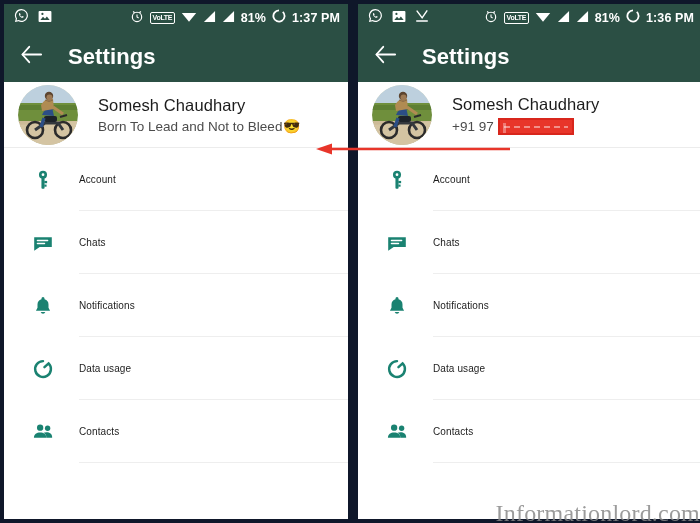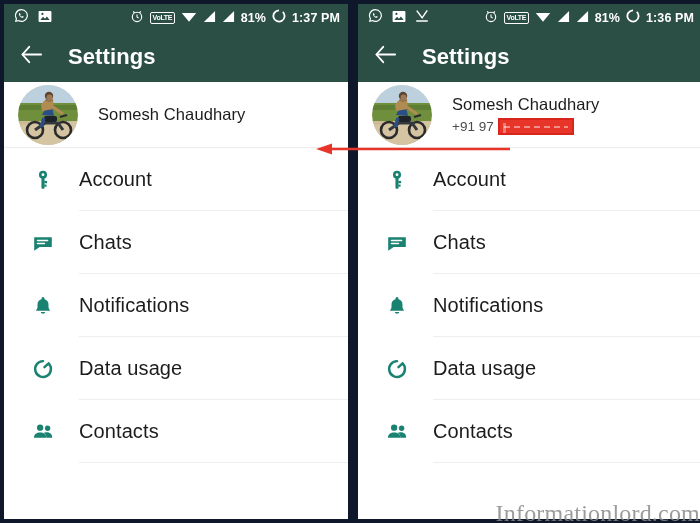--- a/index.html
+++ b/index.html
@@ -145,21 +145,21 @@
     position: relative;
     padding-left: 26px;
   }
   .row .ico {
     width: 26px; height: 26px;
     flex: 0 0 26px;
     display: flex; align-items: center; justify-content: center;
   }
   .row .label {
     margin-left: 23px;
-    font-size: 20px;
+    font-size: 10px;
     color: #1c1c1c;
     letter-spacing: 0.1px;
   }
   .row:not(:last-child)::after {
     content: "";
     position: absolute;
     left: 75px; right: 0; bottom: 0;
     height: 1px;
     background: #eeeeee;
   }
@@ -287,20 +287,24 @@
             <circle cx="31" cy="11" r="4.2" fill="#5d4530"></circle>
             <circle cx="31.5" cy="12.5" r="3" fill="#9d7a55"></circle>
             <path d="M27 15 q4 3 8 0" stroke="#8a6a48" stroke-width="1" fill="none"></path>
             <path d="M35 22 L45 29" stroke="#b08b52" stroke-width="3.2"></path>
             <path d="M26 33 L23 42" stroke="#2b4e86" stroke-width="3.4"></path>
           </g>
         </svg>
       </div>
       <div class="profile-texts">
         <div class="profile-name">Somesh Chaudhary</div>
+        <div class="profile-sub">
+          <span>Born To Lead and Not to Bleed</span>
+          <span class="emoji">😎</span>
+        </div>
       </div>
     </div>
 
     <div class="list">
 
       <div class="row">
         <span class="ico">
           <svg width="22" height="22" viewBox="0 0 24 24">
               <circle cx="12" cy="6.2" r="4.4" fill="#1a8271"></circle>
               <circle cx="12" cy="6.2" r="1.5" fill="#fff"></circle>

